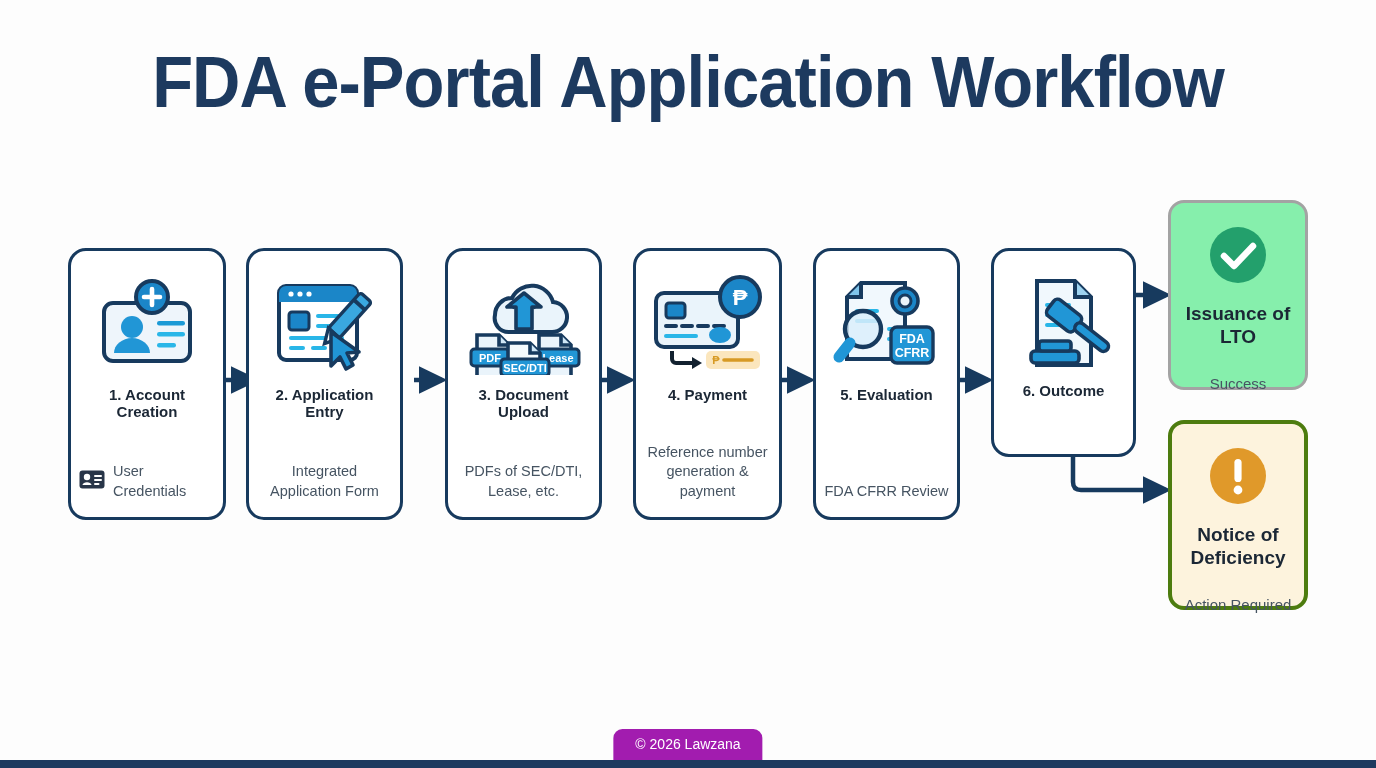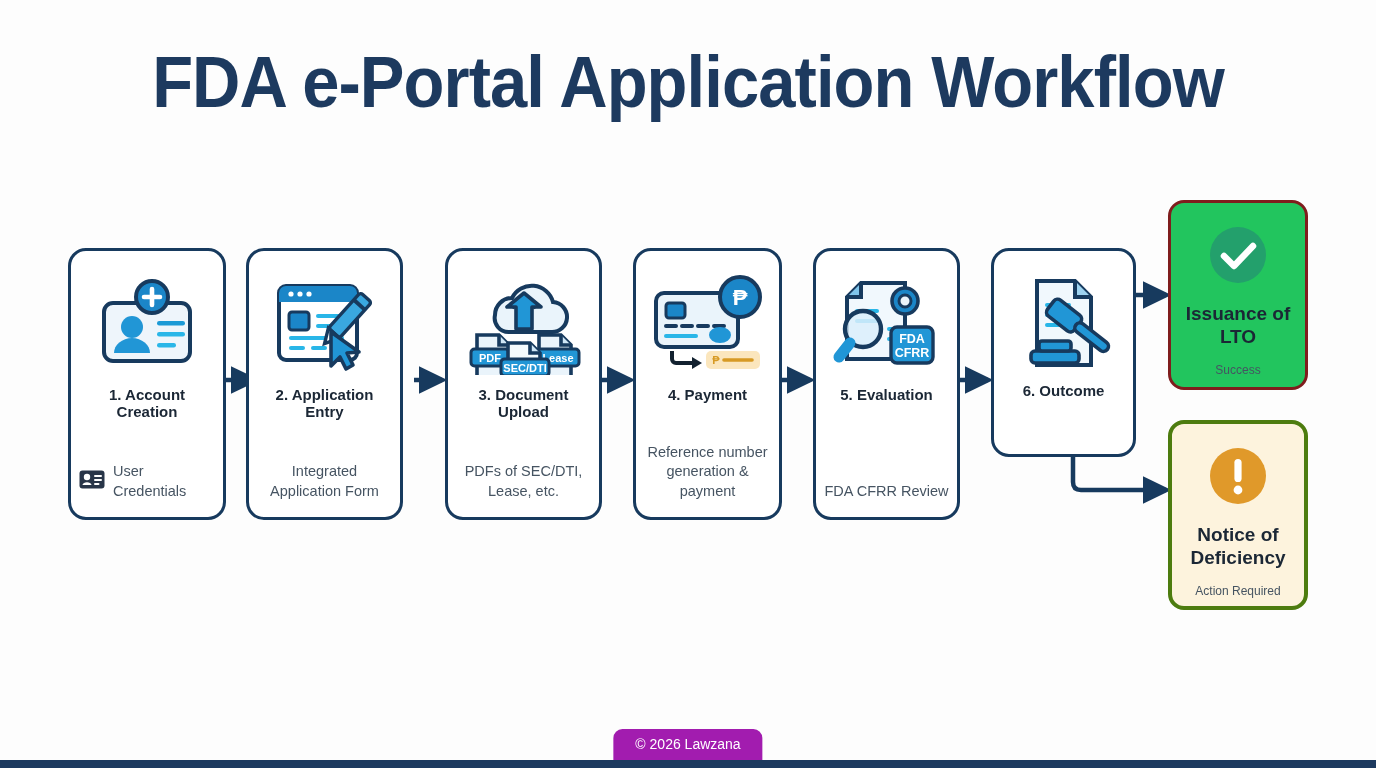--- a/index.html
+++ b/index.html
@@ -58,23 +58,23 @@
     border-radius:16px;
     display:flex;flex-direction:column;align-items:center;
   }
   .outcome .o-icon{margin-top:22px;}
   .outcome .o-title{
     margin-top:14px;
     font-size:19px;line-height:1.2;font-weight:bold;text-align:center;color:#1b2735;
     padding:0 10px;
   }
   .outcome .o-sub{
-    margin-top:14px;font-size:12px;color:#465462;text-align:center;
-  }
-  .outcome.success{background:#22c55e;border:3px solid #7f1d1d;}
+    margin-top:26px;font-size:15px;color:#465462;text-align:center;
+  }
+  .outcome.success{background:#86efac;border:3px solid #a3a3a3;}
   .outcome.warn{background:#fdf3dd;border:4px solid #4d7c0f;}
 
   
   .conn{position:absolute;pointer-events:none;}
 
   
   .footer-bar{
     position:absolute;left:0;right:0;bottom:0;height:8px;background:#1d3a5f;
   }
   .footer-tab{

